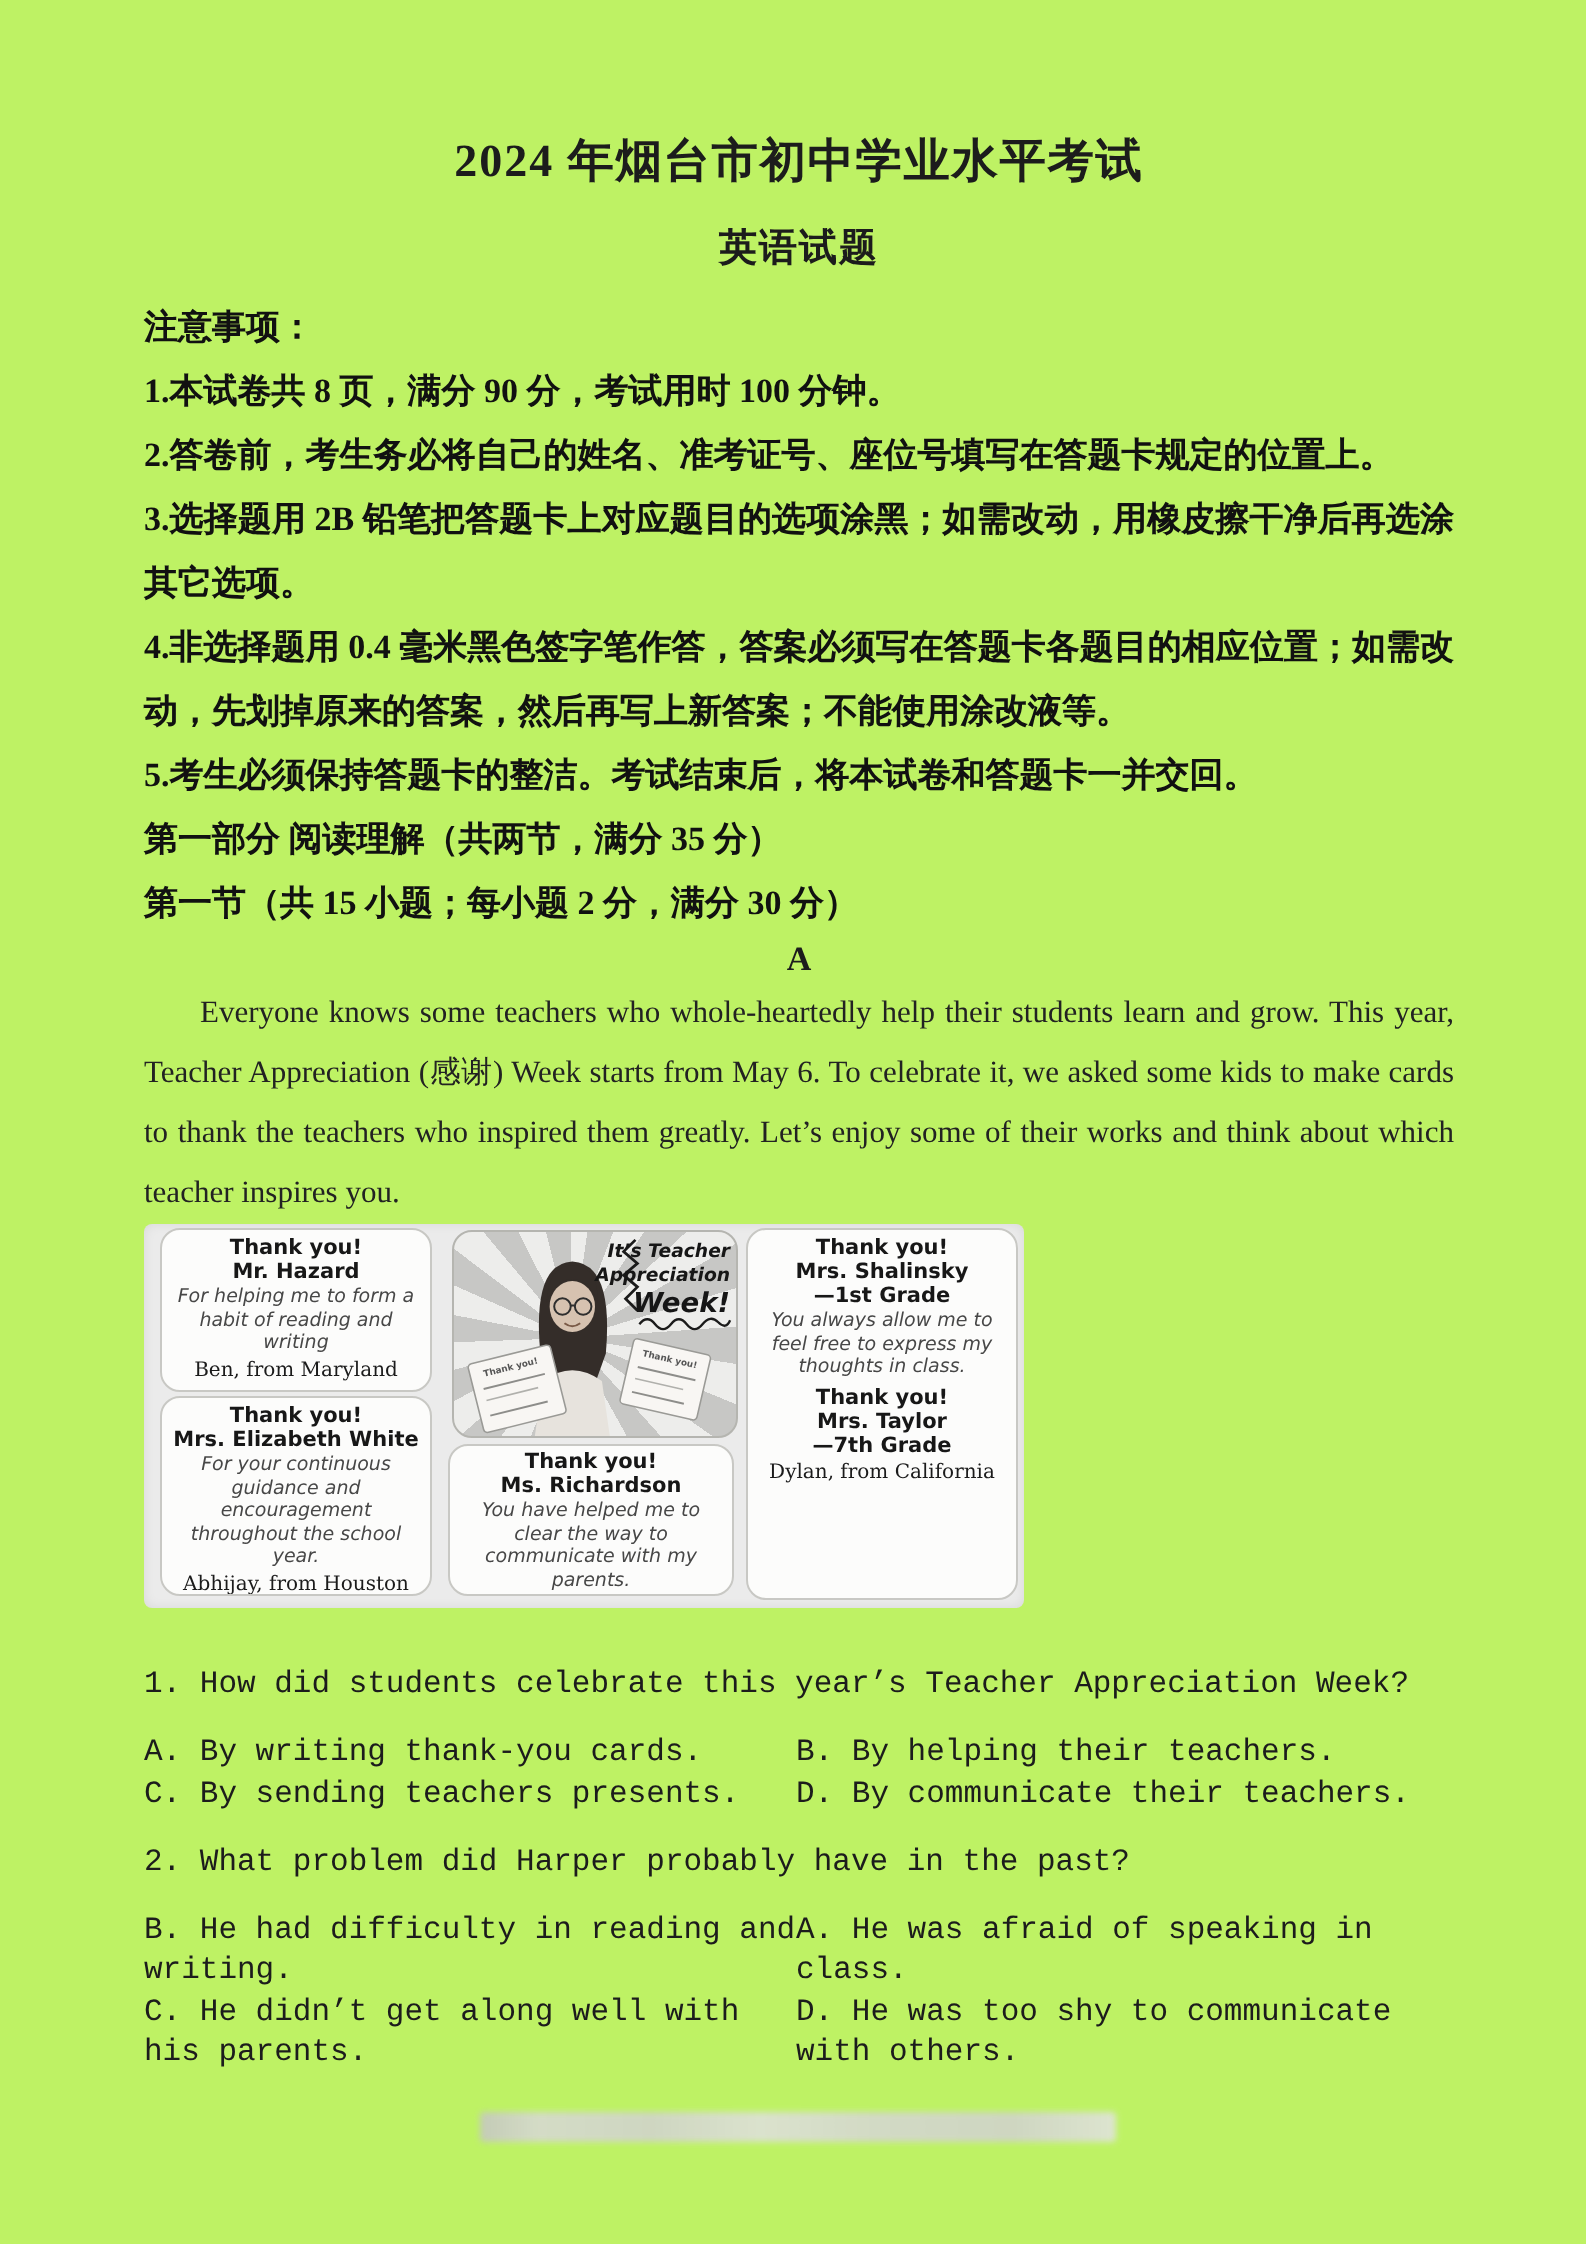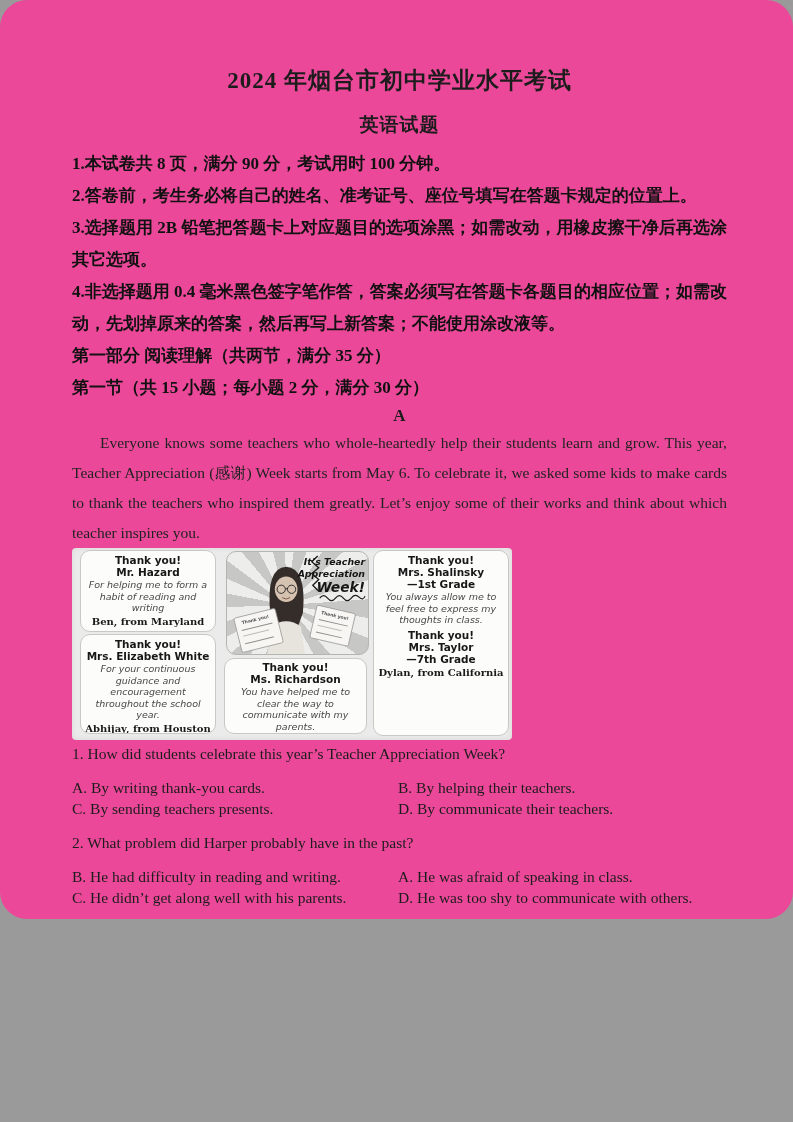--- a/index.html
+++ b/index.html
@@ -1,25 +1,24 @@
 <!DOCTYPE html>
 <html><head>
 <meta charset="utf-8">
 <style>
   * { box-sizing: border-box; }
   html, body { margin: 0; padding: 0; background: #9a9a9a; }
   .page {
     position: relative;
-    width: 793px; height: 919px;
+    width: 793px; height: 1122px;
     margin: 0 auto;
-    background: #ec4899;
+    background: #bef264;
     font-family: "Liberation Serif", "DejaVu Serif", serif;
     color: #1c1c1c;
     overflow: hidden;
-    border-radius: 27px;
   }
   .content { position: absolute; left: 72px; top: 0; width: 655px; }
 
   .title {
     margin: 66px 0 0; text-align: center;
     font-size: 23px; line-height: 30px; font-weight: 700; letter-spacing: 1px;
   }
   .subtitle {
     margin: 14px 0 0; text-align: center;
     font-size: 19px; line-height: 30px; font-weight: 700; letter-spacing: 1px;
@@ -44,65 +43,67 @@
   }
   .card {
     position: absolute; background: #fcfcfb;
     border: 1px solid #c8c8c4; border-radius: 10px;
     padding: 3px 4px; text-align: center;
     font-family: "DejaVu Sans", "Liberation Sans", sans-serif;
     overflow: hidden;
   }
   .card .bold-line { font-weight: 700; font-size: 10.5px; line-height: 12px; color: #171717; }
   .card .msg { font-style: italic; font-size: 9.5px; line-height: 11.5px; color: #474747; margin-top: 1px; }
-  .card .sig { font-family: "DejaVu Serif", "Liberation Serif", serif; font-weight: 700; font-size: 10px; line-height: 12px; color: #1b1b1b; margin-top: 2px; }
+  .card .sig { font-family: "DejaVu Serif", "Liberation Serif", serif; font-weight: 400; font-size: 10px; line-height: 12px; color: #1b1b1b; margin-top: 2px; }
   .card .spacer { height: 3px; }
 
   .card-hazard      { left: 8px;   top: 2px;   width: 136px; height: 82px;  }
   .card-white       { left: 8px;   top: 86px;  width: 136px; height: 100px; }
   .card-richardson  { left: 152px; top: 110px; width: 143px; height: 76px; padding-top: 2px; }
   .card-st          { left: 301px; top: 2px;   width: 136px; height: 186px; }
 
   .photo {
     position: absolute; left: 154px; top: 3px; width: 143px; height: 104px;
     border-radius: 10px; overflow: hidden;
     border: 1px solid #b5b5b0;
     background: repeating-conic-gradient(from 8deg at 42% 52%, #c7c7c5 0 13deg, #ededeb 13deg 26deg);
   }
   .photo svg { position: absolute; inset: 0; width: 100%; height: 100%; }
   .pt-small { font: italic 700 9.5px "DejaVu Sans", sans-serif; fill: #161616; }
   .pt-big   { font: italic 700 14px  "DejaVu Sans", sans-serif; fill: #161616; }
   .pt-tiny  { font: 700 4.5px "DejaVu Sans", sans-serif; fill: #555; }
 
   
-  .questions { margin-top: 4px; font-size: 15.5px; color: #1c1c1c; }
+  .questions { margin-top: 28px; font-size: 15.5px; color: #1c1c1c; font-family: Liberation Mono, monospace; }
   .q-stem { margin: 0 0 14px; line-height: 20px; }
   .options { display: grid; grid-template-columns: 326px 1fr; row-gap: 1px; margin: 0 0 14px; }
   .options span { line-height: 20px; }
 
   .watermark {
     position: absolute; left: 240px; top: 1056px; width: 318px; height: 15px;
     background: linear-gradient(90deg,#c5c5c5 0%,#d8d8d8 9%,#d2d2d2 27%,#e0e0e0 44%,#d6d6d6 62%,#d2d2d2 84%,#e3e3e3 100%);
     filter: blur(1.6px); border-radius: 2px; opacity: .85;
   }
 </style>
 </head>
 <body>
 
 <div class="page">
   <div class="content">
 
     <h1 class="title">2024 年烟台市初中学业水平考试</h1>
     <h2 class="subtitle">英语试题</h2>
 
     <div class="notice">
+      <p class="zh">注意事项：</p>
       <p class="zh">1.本试卷共 8 页，满分 90 分，考试用时 100 分钟。</p>
       <p class="zh">2.答卷前，考生务必将自己的姓名、准考证号、座位号填写在答题卡规定的位置上。</p>
       <p class="zh">3.选择题用 2B 铅笔把答题卡上对应题目的选项涂黑；如需改动，用橡皮擦干净后再选涂其它选项。</p>
       <p class="zh">4.非选择题用 0.4 毫米黑色签字笔作答，答案必须写在答题卡各题目的相应位置；如需改动，先划掉原来的答案，然后再写上新答案；不能使用涂改液等。</p>
+      <p class="zh">5.考生必须保持答题卡的整洁。考试结束后，将本试卷和答题卡一并交回。</p>
     </div>
 
     <p class="zh">第一部分 阅读理解（共两节，满分 35 分）</p>
     <p class="zh">第一节（共 15 小题；每小题 2 分，满分 30 分）</p>
 
     <p class="passage-label">A</p>
     <p class="passage">Everyone knows some teachers who whole-heartedly help their students learn and grow. This year, Teacher Appreciation (感谢) Week starts from May 6. To celebrate it, we asked some kids to make cards to thank the teachers who inspired them greatly. Let’s enjoy some of their works and think about which teacher inspires you.</p>
 
     <div class="collage">
 

